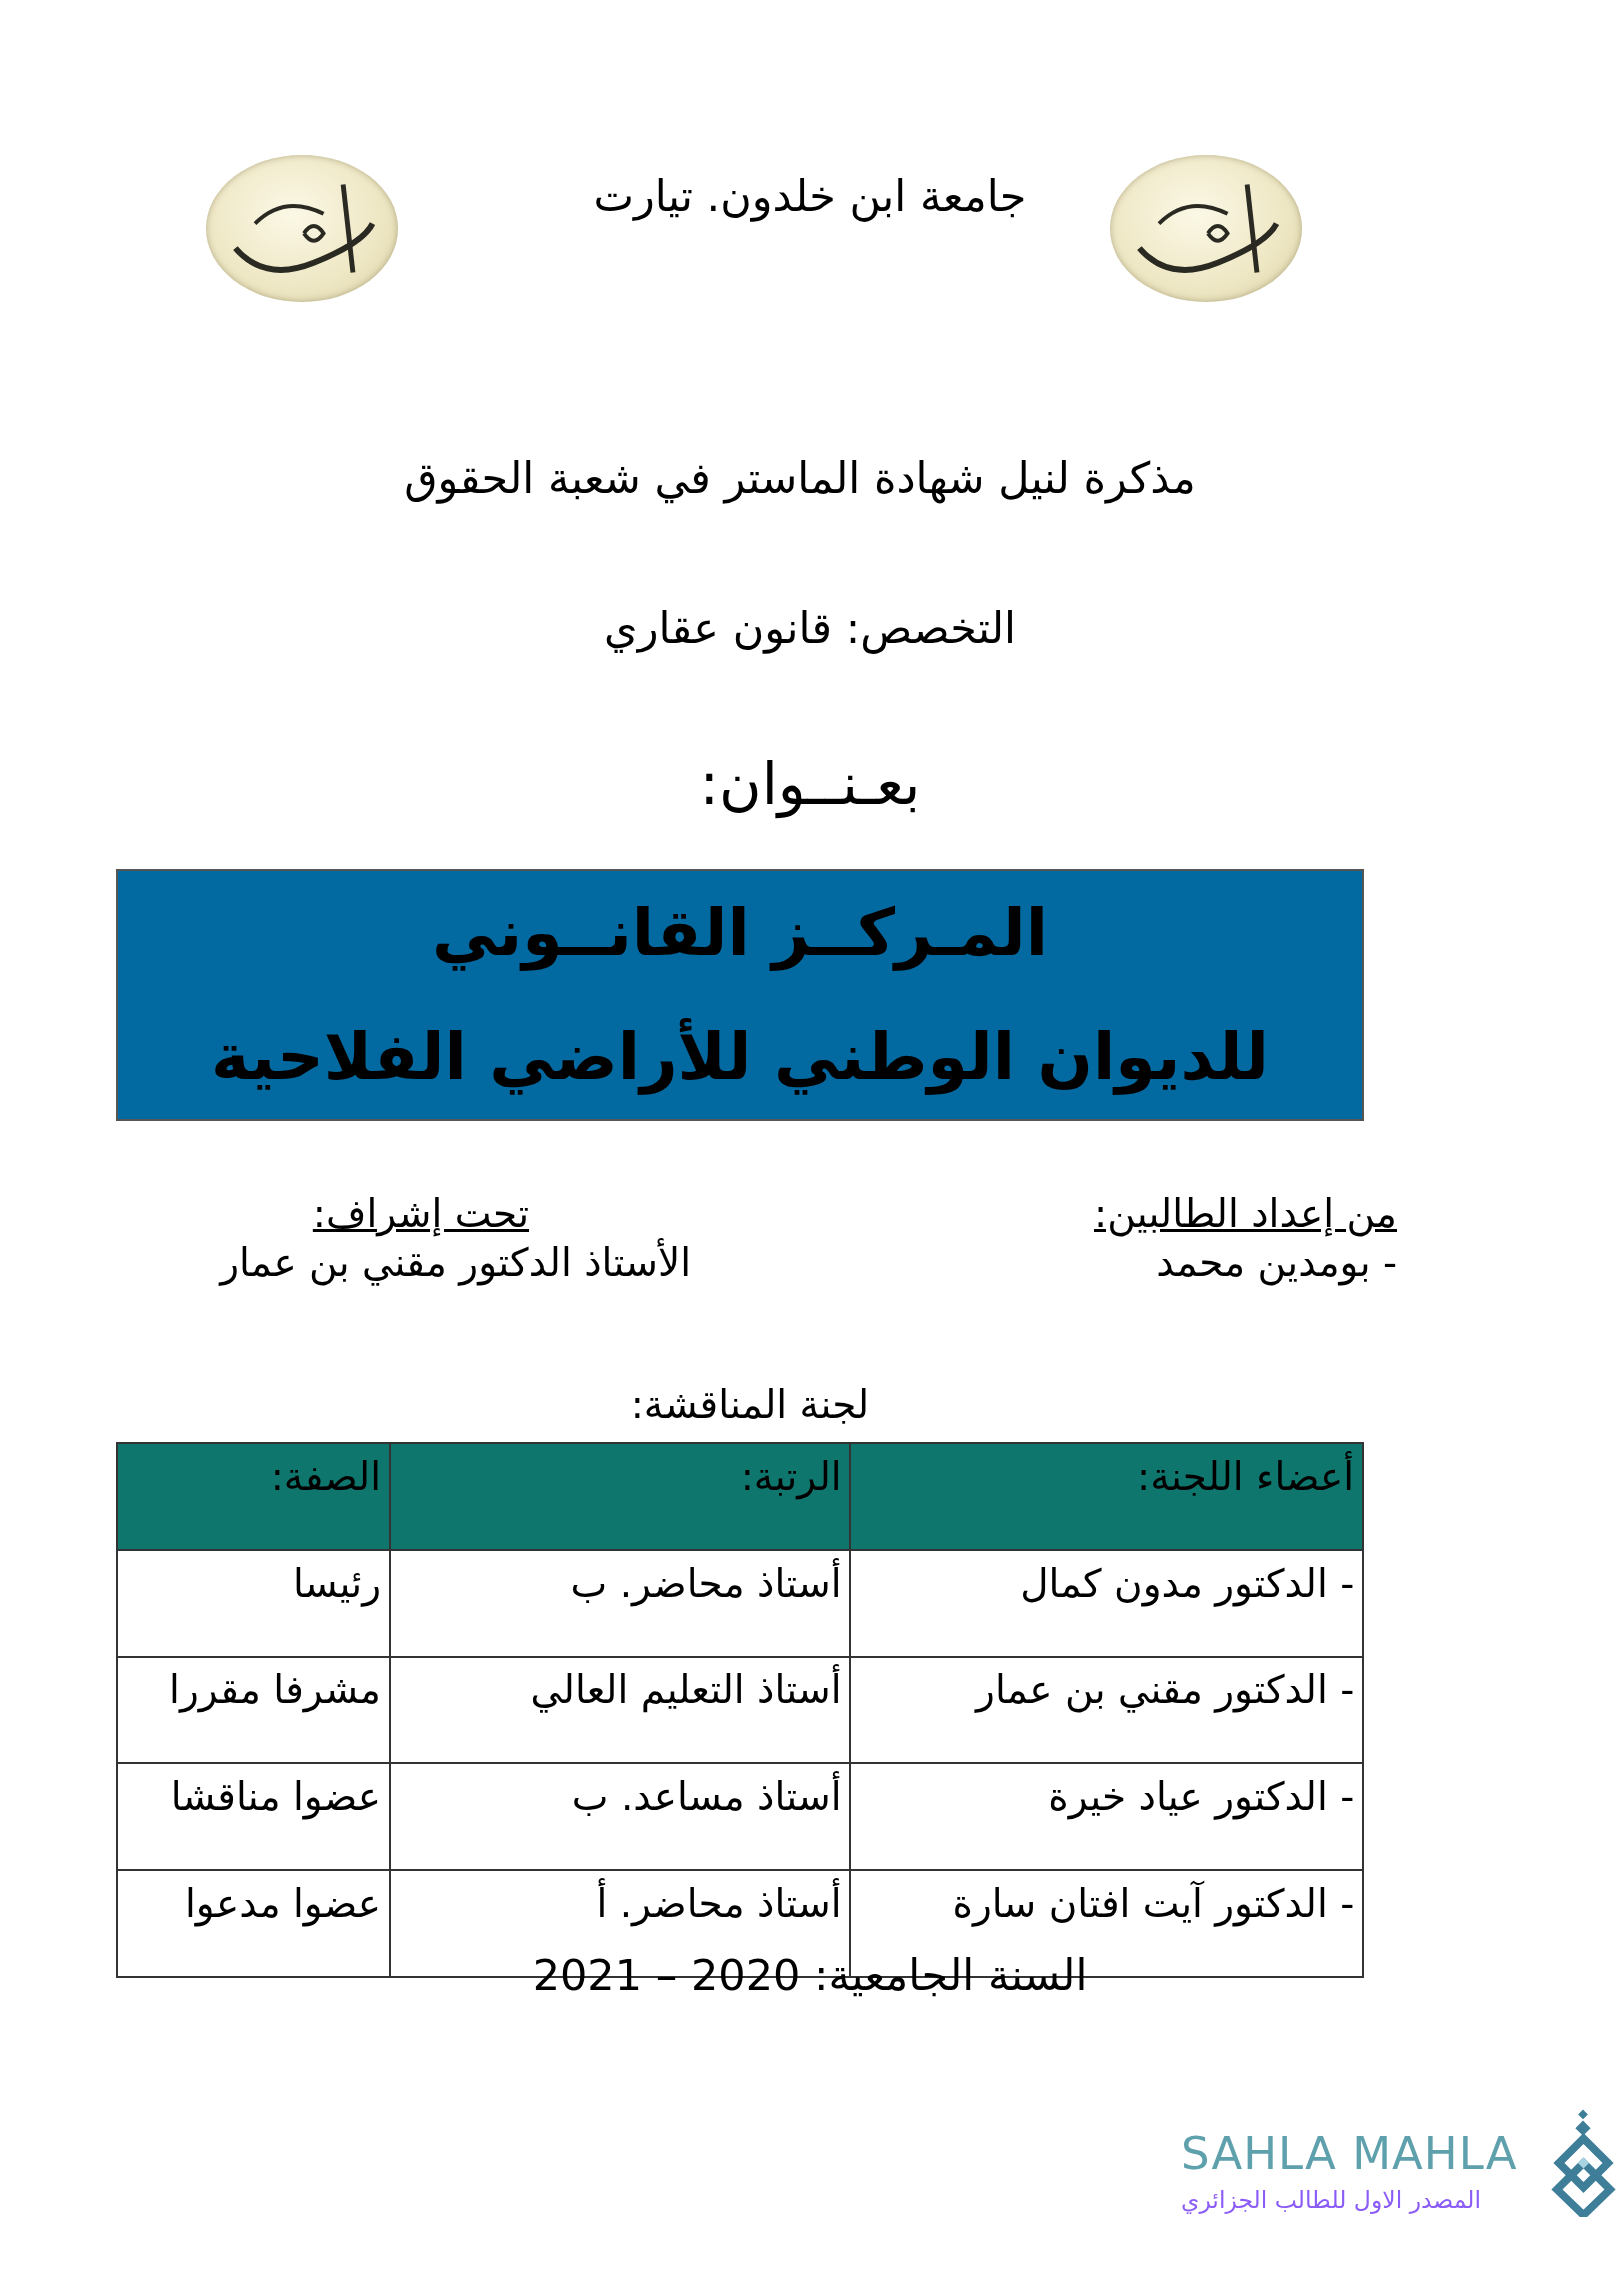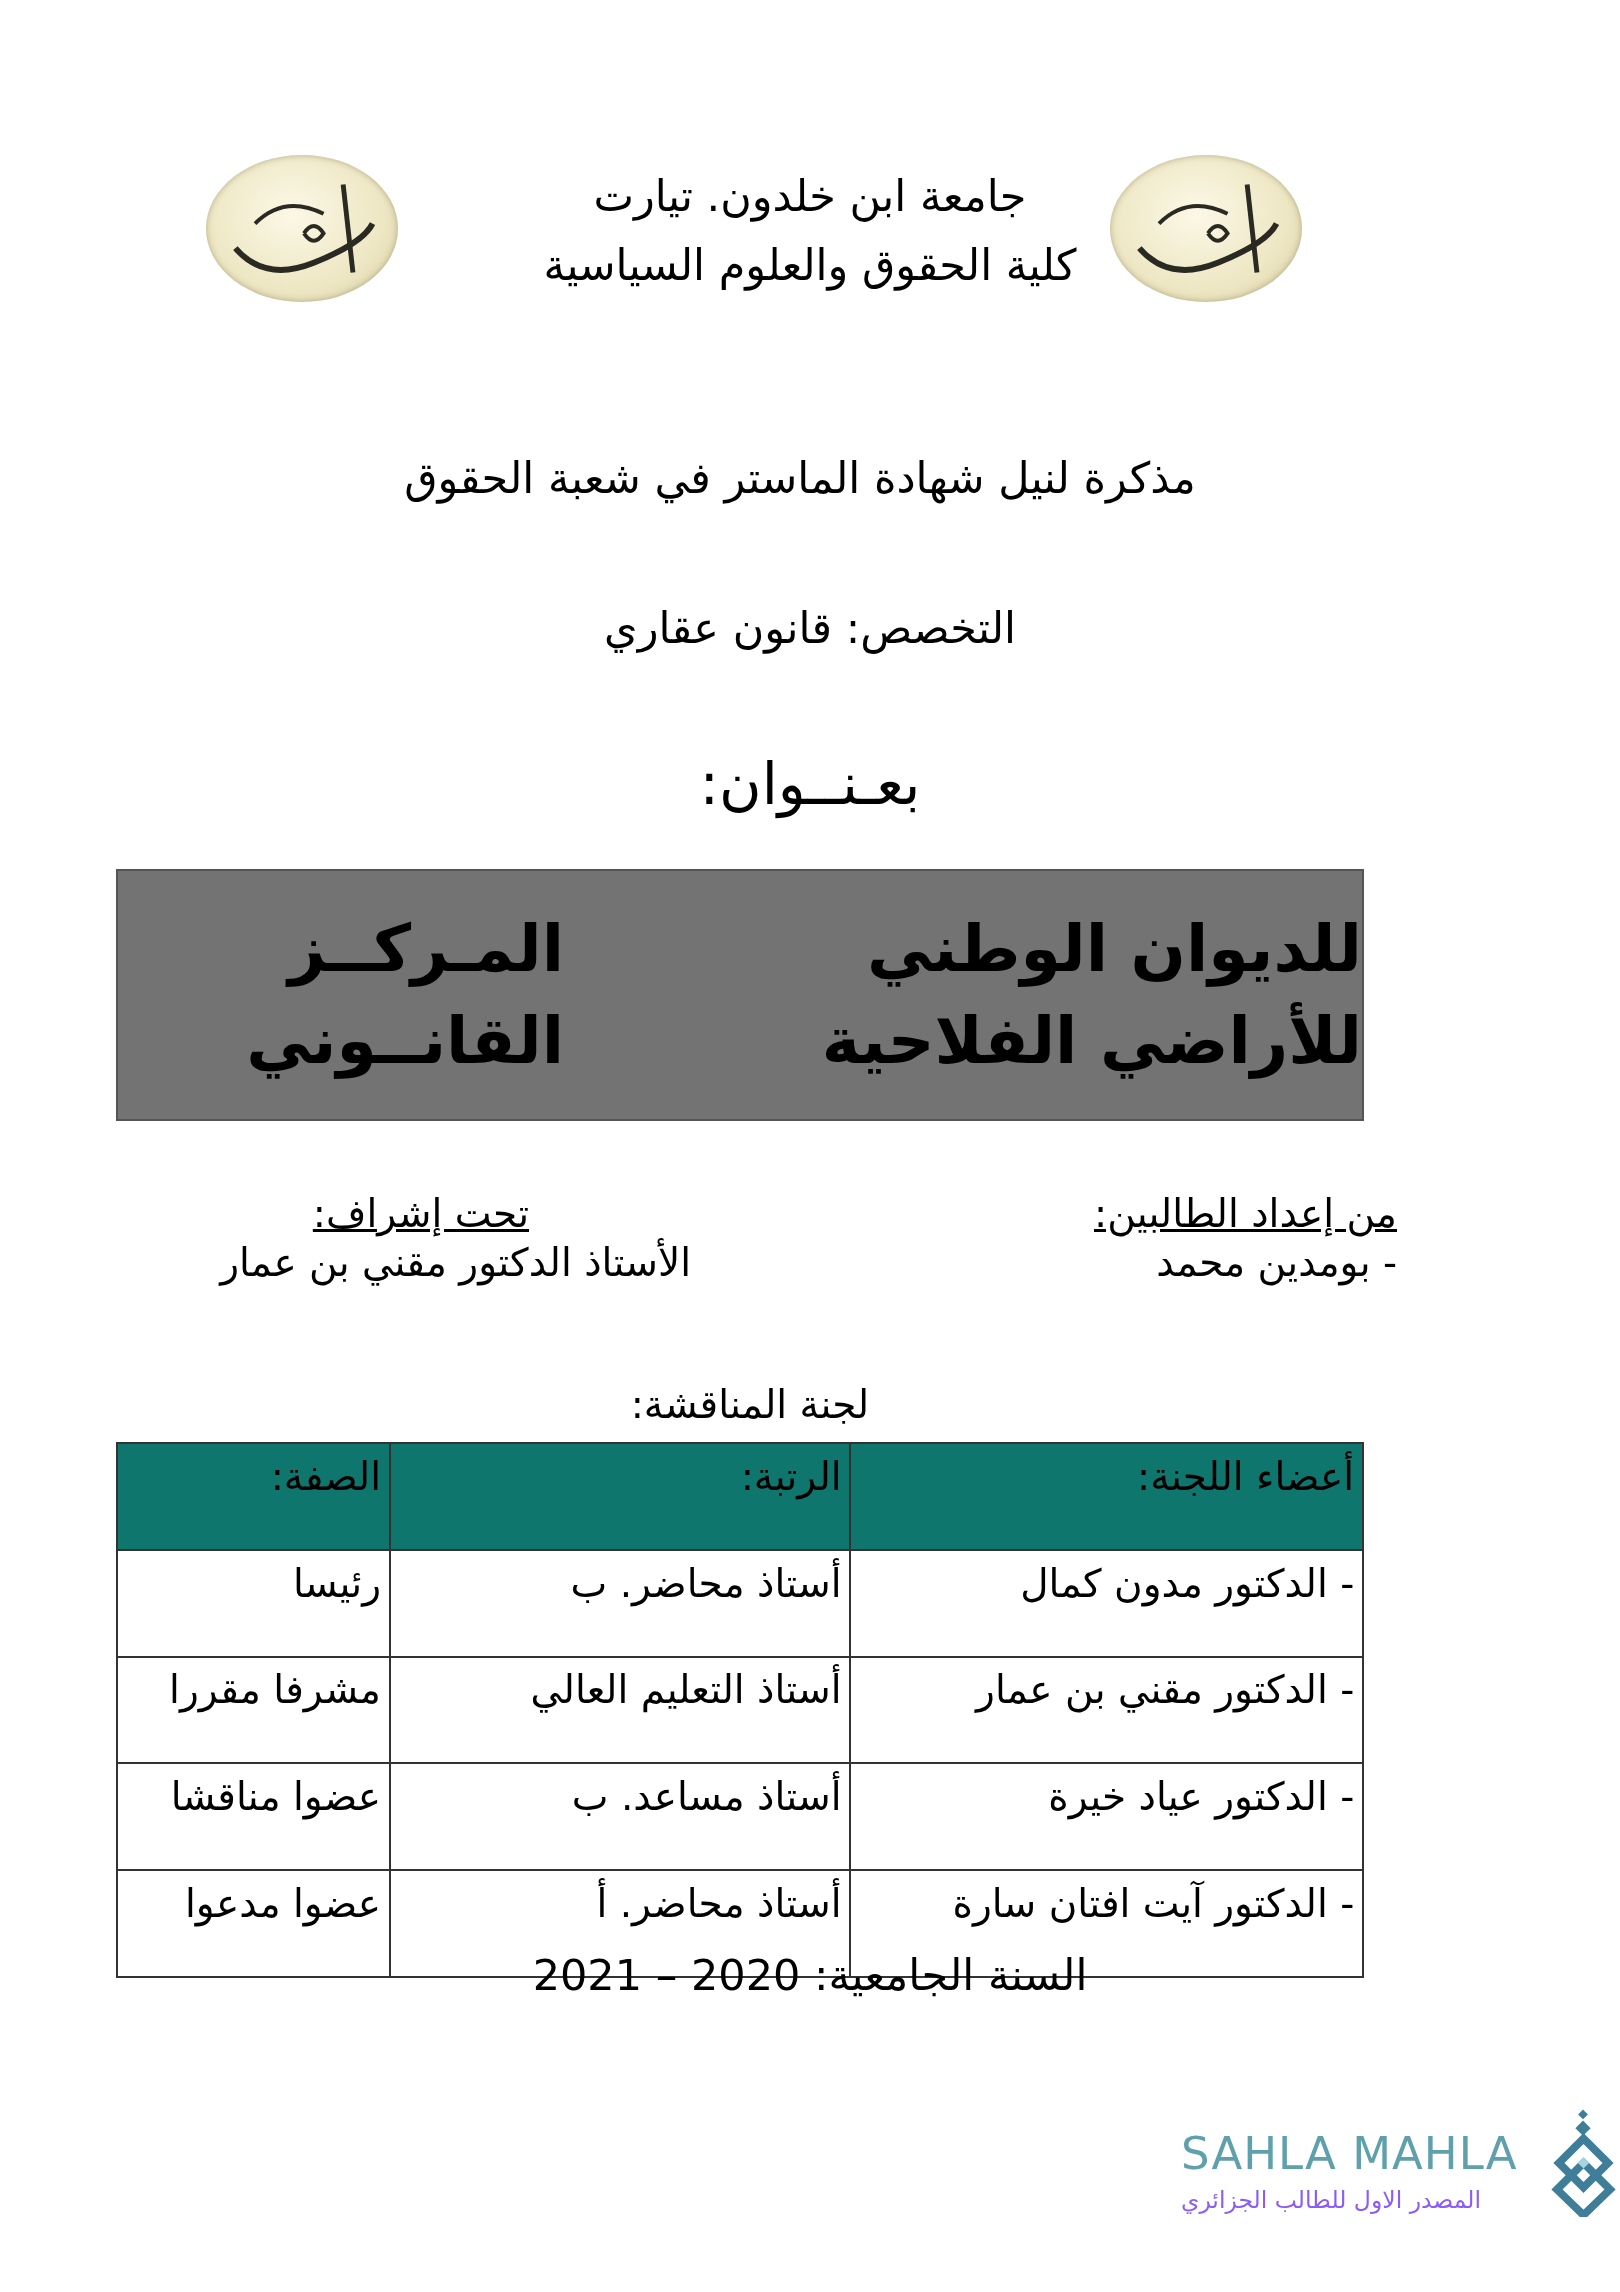--- a/index.html
+++ b/index.html
@@ -10,22 +10,22 @@
   .rtl { direction:rtl; }
   .seal { position:absolute; width:192px; height:147px; border-radius:50%;
           background:radial-gradient(ellipse at 45% 40%, #fbf8e6 0%, #eee7c4 60%, #d8cfa2 100%);
           box-shadow: inset 0 0 5.9px rgba(120,110,70,0.5);
           overflow:hidden; }
   .seal svg { width:100%; height:100%; }
   .uni { top:162px; left:0; width:1620px; font-size:43px; line-height:69px; }
   .line1 { top:453px; left:0; width:1600px; font-size:43px; }
   .line2 { top:603px; left:0; width:1620px; font-size:43px; }
   .line3 { top:750px; left:0; width:1620px; font-size:58px; }
-  .titlebox { top:869px; left:116px; width:1248px; height:252px; background:#737373;
-              border:2px solid #555; box-sizing:border-box; display:flex; flex-direction:row;
+  .titlebox { top:869px; left:116px; width:1248px; height:252px; background:#0369a1;
+              border:2px solid #555; box-sizing:border-box; display:flex; flex-direction:column;
               justify-content:center; align-items:center;gap:32px; }
   .titlebox div { font-size:65px; font-weight:bold; line-height:92px; direction:rtl; }
   .lbl { font-size:39px; text-decoration:underline; }
   .txt { font-size:39px; }
   table.committee { position:absolute; top:1442px; left:116px; width:1248px; border-collapse:collapse; direction:rtl; }
   table.committee td, table.committee th { border:2px solid #333; height:95px; vertical-align:top;
      text-align:right; font-size:39px; font-weight:normal; padding:9.8px 7.8px 0 7.8px; }
   table.committee th { background:#0f766e; }
   .year { top:1950px; left:0; width:1620px; font-size:43px; }
   .brand { position:absolute; top:2127px; left:1181px; width:412px; height:118px; }
@@ -49,21 +49,20 @@
   <svg viewBox="0 0 196 150">
       <path d="M30 95 Q60 130 110 110 T170 70" stroke="#2a2a22" stroke-width="6" fill="none"></path>
       <path d="M50 70 Q80 40 120 60" stroke="#2a2a22" stroke-width="4" fill="none"></path>
       <path d="M140 30 L150 120" stroke="#2a2a22" stroke-width="5" fill="none"></path>
       <path d="M100 80 q10 -15 20 0 q-10 15 -20 0" stroke="#2a2a22" stroke-width="4" fill="none"></path>
     </svg>
 </div>
 
 <div class="abs center uni">
   <div>جامعة ابن خلدون. تيارت</div>
-  <div>كلية الحقوق والعلوم السياسية</div>
 </div>
 
 <div class="abs center line1">مذكرة لنيل شهادة الماستر في شعبة الحقوق</div>
 <div class="abs center line2">التخصص: قانون عقاري</div>
 <div class="abs center line3">بعـنــوان:</div>
 
 <div class="abs titlebox">
   <div>المـركــز القانــوني</div>
   <div>للديوان الوطني للأراضي الفلاحية</div>
 </div>

